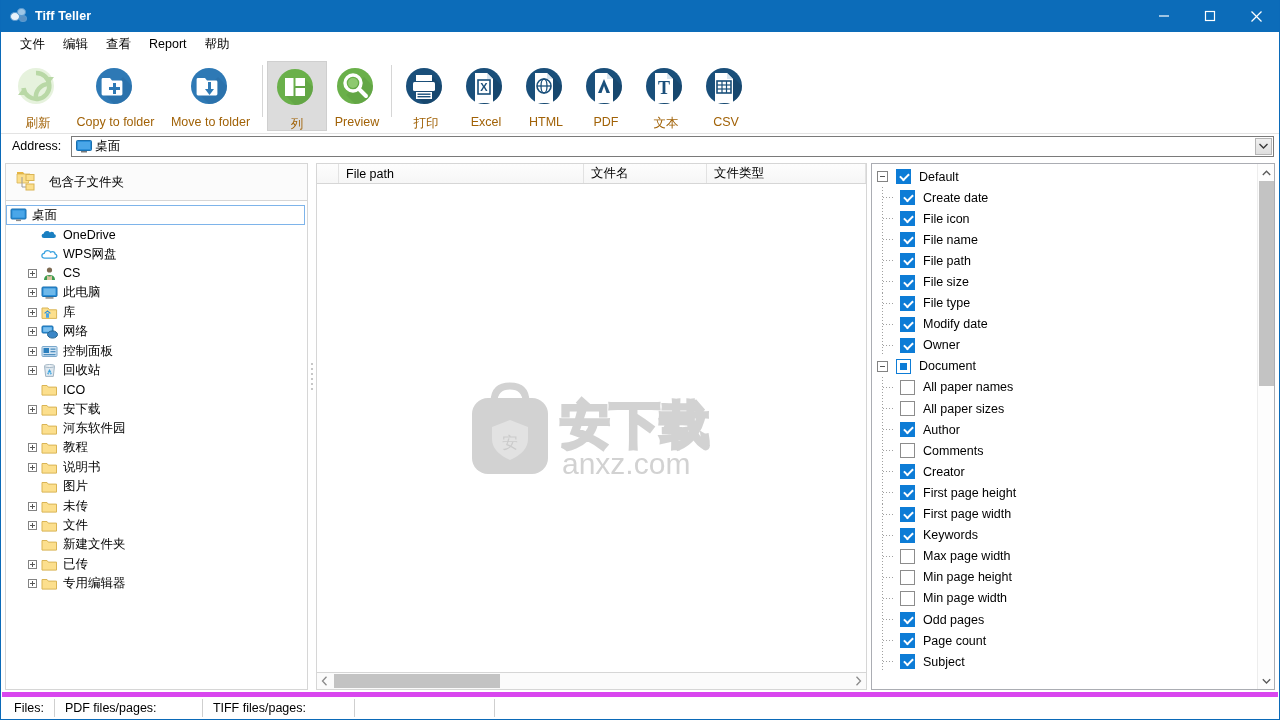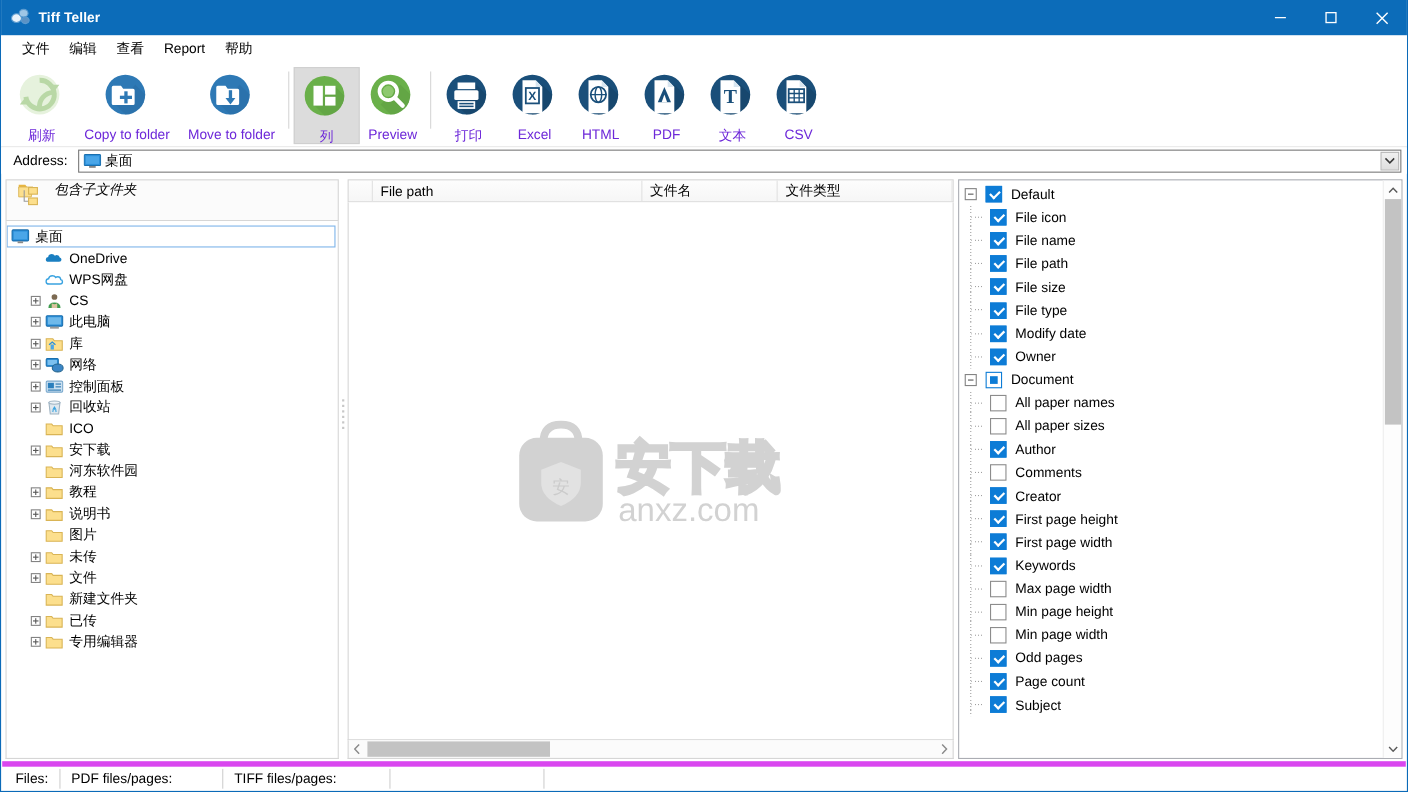--- a/index.html
+++ b/index.html
@@ -94,21 +94,21 @@
     align-items: center;
     justify-content: flex-start;
     padding-top: 3px;
     position: relative;
   }
   .tbtn.wide { width: 95px; }
   .tbtn.sel { background:#dcdcdc; border:1px solid #cfcfcf; }
   .tbtn .lbl {
     margin-top: 3px;
     font-size: 12.5px;
-    color: #6d28d9;
+    color: #a16207;
     white-space: nowrap;
   }
   .tbsep {
     width: 1px;
     height: 52px;
     background: #d6d6d6;
     margin: 4px 4px 0 4px;
   }
   .ico { width: 48px; height: 48px; position: relative; }
   .ico svg { display:block; }
@@ -168,24 +168,23 @@
     display:block; width:2px; height:2px; background:#c7c7c7; margin-bottom:3px;
   }
   .pane-mid { flex: 1 1 auto; display:flex; flex-direction:column; min-width:0; }
   .pane-right { width: 404px; flex: 0 0 auto; display:flex; flex-direction:column; margin-left:4px;}
 
   
   .subfolder {
     height: 38px;
     border: 1px solid #d6d6d6;
     background: #fbfbfb;
-    display:flex; align-items:flex-start;
+    display:flex; align-items:center;
     padding-left: 10px;
     flex: 0 0 auto;
-    font-style: italic;
   }
   .subfolder .txt { font-size:12.5px; margin-left:7px; color:#000; }
 
   
   .treebox {
     flex: 1 1 auto;
     border: 1px solid #d6d6d6;
     border-top: none;
     background: #ffffff;
     overflow: hidden;
@@ -870,20 +869,26 @@
       </div>
     </div>
 
     <div class="pane-right">
       <div class="cbtree">
         <div id="cb-rows" style="padding-top:2px;">
             <div class="cbrow group">
               <span class="expbox"></span>
               <span class="chk on"></span>
               <span>Default</span>
+            </div>
+            <div class="cbrow child">
+              <span class="dotline"></span>
+              <span class="dotstub"></span>
+              <span class="chk on"></span>
+              <span>Create date</span>
             </div>
             <div class="cbrow child">
               <span class="dotline"></span>
               <span class="dotstub"></span>
               <span class="chk on"></span>
               <span>File icon</span>
             </div>
             <div class="cbrow child">
               <span class="dotline"></span>
               <span class="dotstub"></span>

